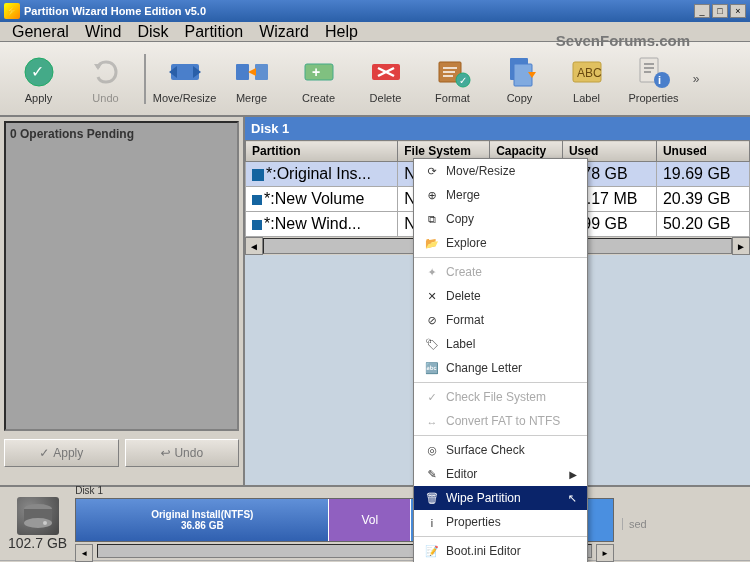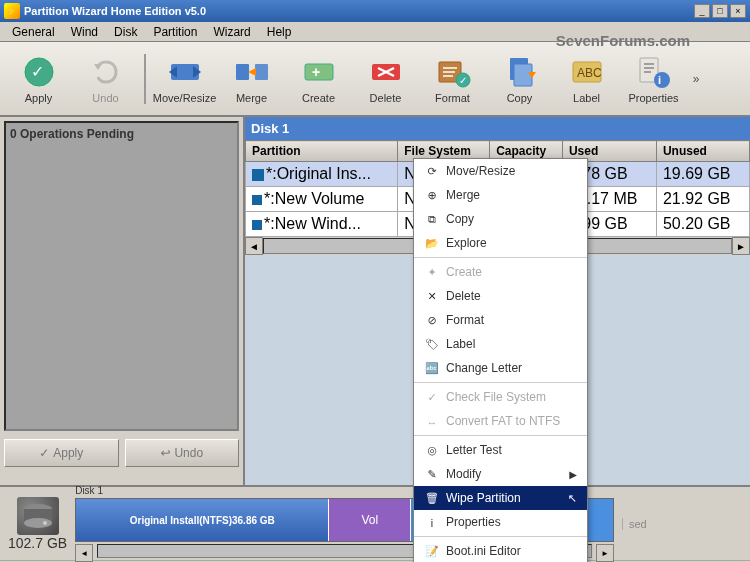--- a/index.html
+++ b/index.html
@@ -26,21 +26,21 @@
 
     
     .menu-bar {
       background: #d4d0c8;
       height: 20px;
       display: flex;
       align-items: center;
       padding: 0 4px;
       border-bottom: 1px solid #808080;
     }
-    .menu-item { padding: 2px 8px; font-size: 12px; cursor: pointer; }
+    .menu-item { padding: 2px 8px; font-size: 16px; cursor: pointer; }
 
     
     .toolbar {
       background: linear-gradient(to bottom, #f0ede8, #d8d4cc);
       height: 75px;
       display: flex;
       align-items: center;
       padding: 4px 6px;
       border-bottom: 2px solid #808080;
       gap: 2px;
@@ -134,21 +134,21 @@
     }
     .disk-icon-area { display: flex; flex-direction: column; align-items: center; font-size: 10px; color: #333; }
     .disk-icon {
       width: 42px; height: 38px;
       background: radial-gradient(circle at 30% 30%, #888, #444);
       border-radius: 3px;
       display: flex; align-items: center; justify-content: center;
     }
     .disk-info { font-size: 14px; color: #333; text-align: center; }
     .disk-bar-segments { flex: 1; height: 44px; display: flex; border: 1px solid #666; overflow: hidden; }
-    .seg-blue { background: #4a7fcb; flex: 2.5; display: flex; align-items: center; justify-content: center; color: white; font-size: 10px; font-weight: bold; border-right: 1px solid #fff; flex-direction: row; }
+    .seg-blue { background: #4a7fcb; flex: 2.5; display: flex; align-items: center; justify-content: center; color: white; font-size: 10px; font-weight: bold; border-right: 1px solid #fff; flex-direction: column; }
     .seg-purple { background: #9060c0; flex: 0.8; display: flex; align-items: center; justify-content: center; color: white; font-size: 9px; border-right: 1px solid #fff; }
     .seg-blue2 { background: #4a8fe0; flex: 2; display: flex; align-items: center; justify-content: center; color: white; font-size: 10px; }
     .seg-highlighted { background: linear-gradient(to bottom, #6090d8, #3060b0); outline: 2px solid #ffdd00; }
 
     
     .legend {
       height: 22px;
       background: #d4d0c8;
       border-top: 1px solid #aaa;
       display: flex;
@@ -345,21 +345,21 @@
           <td>NTFS</td>
           <td></td>
           <td>9.78 GB</td>
           <td>19.69 GB</td>
         </tr>
         <tr class="row-normal">
           <td><span class="ntfs-icon-sm"></span>*:New Volume</td>
           <td>NTFS</td>
           <td></td>
           <td>86.17 MB</td>
-          <td>21.92 GB</td>
+          <td>20.39 GB</td>
         </tr>
         <tr class="row-normal">
           <td><span class="ntfs-icon-sm"></span>*:New Wind...</td>
           <td>NTFS</td>
           <td></td>
           <td>9.99 GB</td>
           <td>50.20 GB</td>
         </tr>
       </tbody>
     </table>
@@ -415,25 +415,25 @@
     <span class="ctx-icon">✓</span>
     <span>Check File System</span>
   </div>
   <div class="ctx-item disabled">
     <span class="ctx-icon">↔</span>
     <span>Convert FAT to NTFS</span>
   </div>
   <div class="ctx-separator"></div>
   <div class="ctx-item">
     <span class="ctx-icon">◎</span>
-    <span>Letter Test</span>
+    <span>Surface Check</span>
   </div>
   <div class="ctx-item">
     <span class="ctx-icon">✎</span>
-    <span>Modify</span>
+    <span>Editor</span>
     <span class="ctx-arrow">▶</span>
   </div>
   <div class="ctx-item highlighted">
     <span class="ctx-icon">🗑</span>
     <span>Wipe Partition</span>
     <span style="margin-left:auto;font-size:11px;">↖</span>
   </div>
   <div class="ctx-item">
     <span class="ctx-icon">ℹ</span>
     <span>Properties</span>

